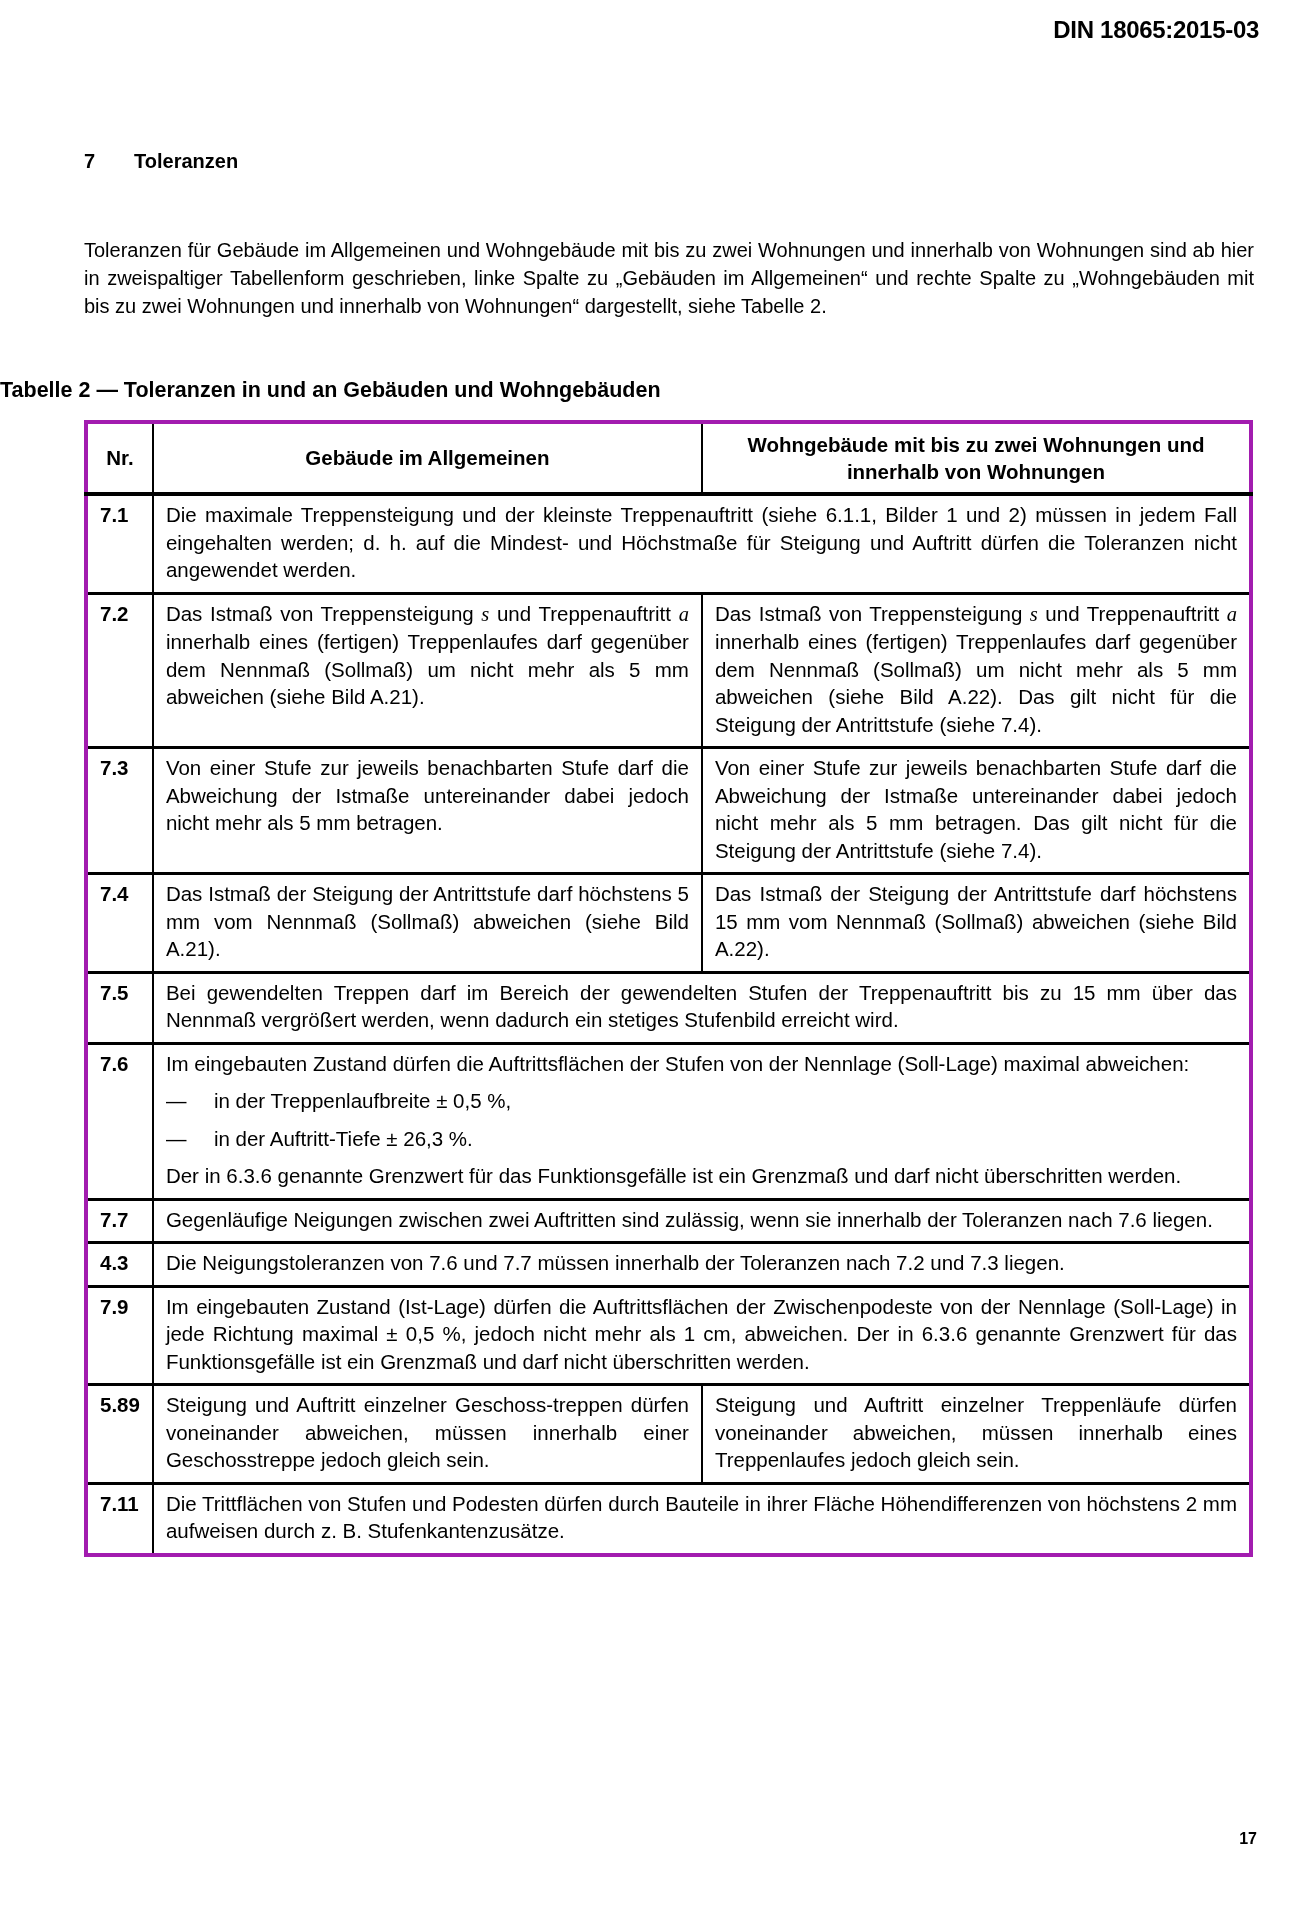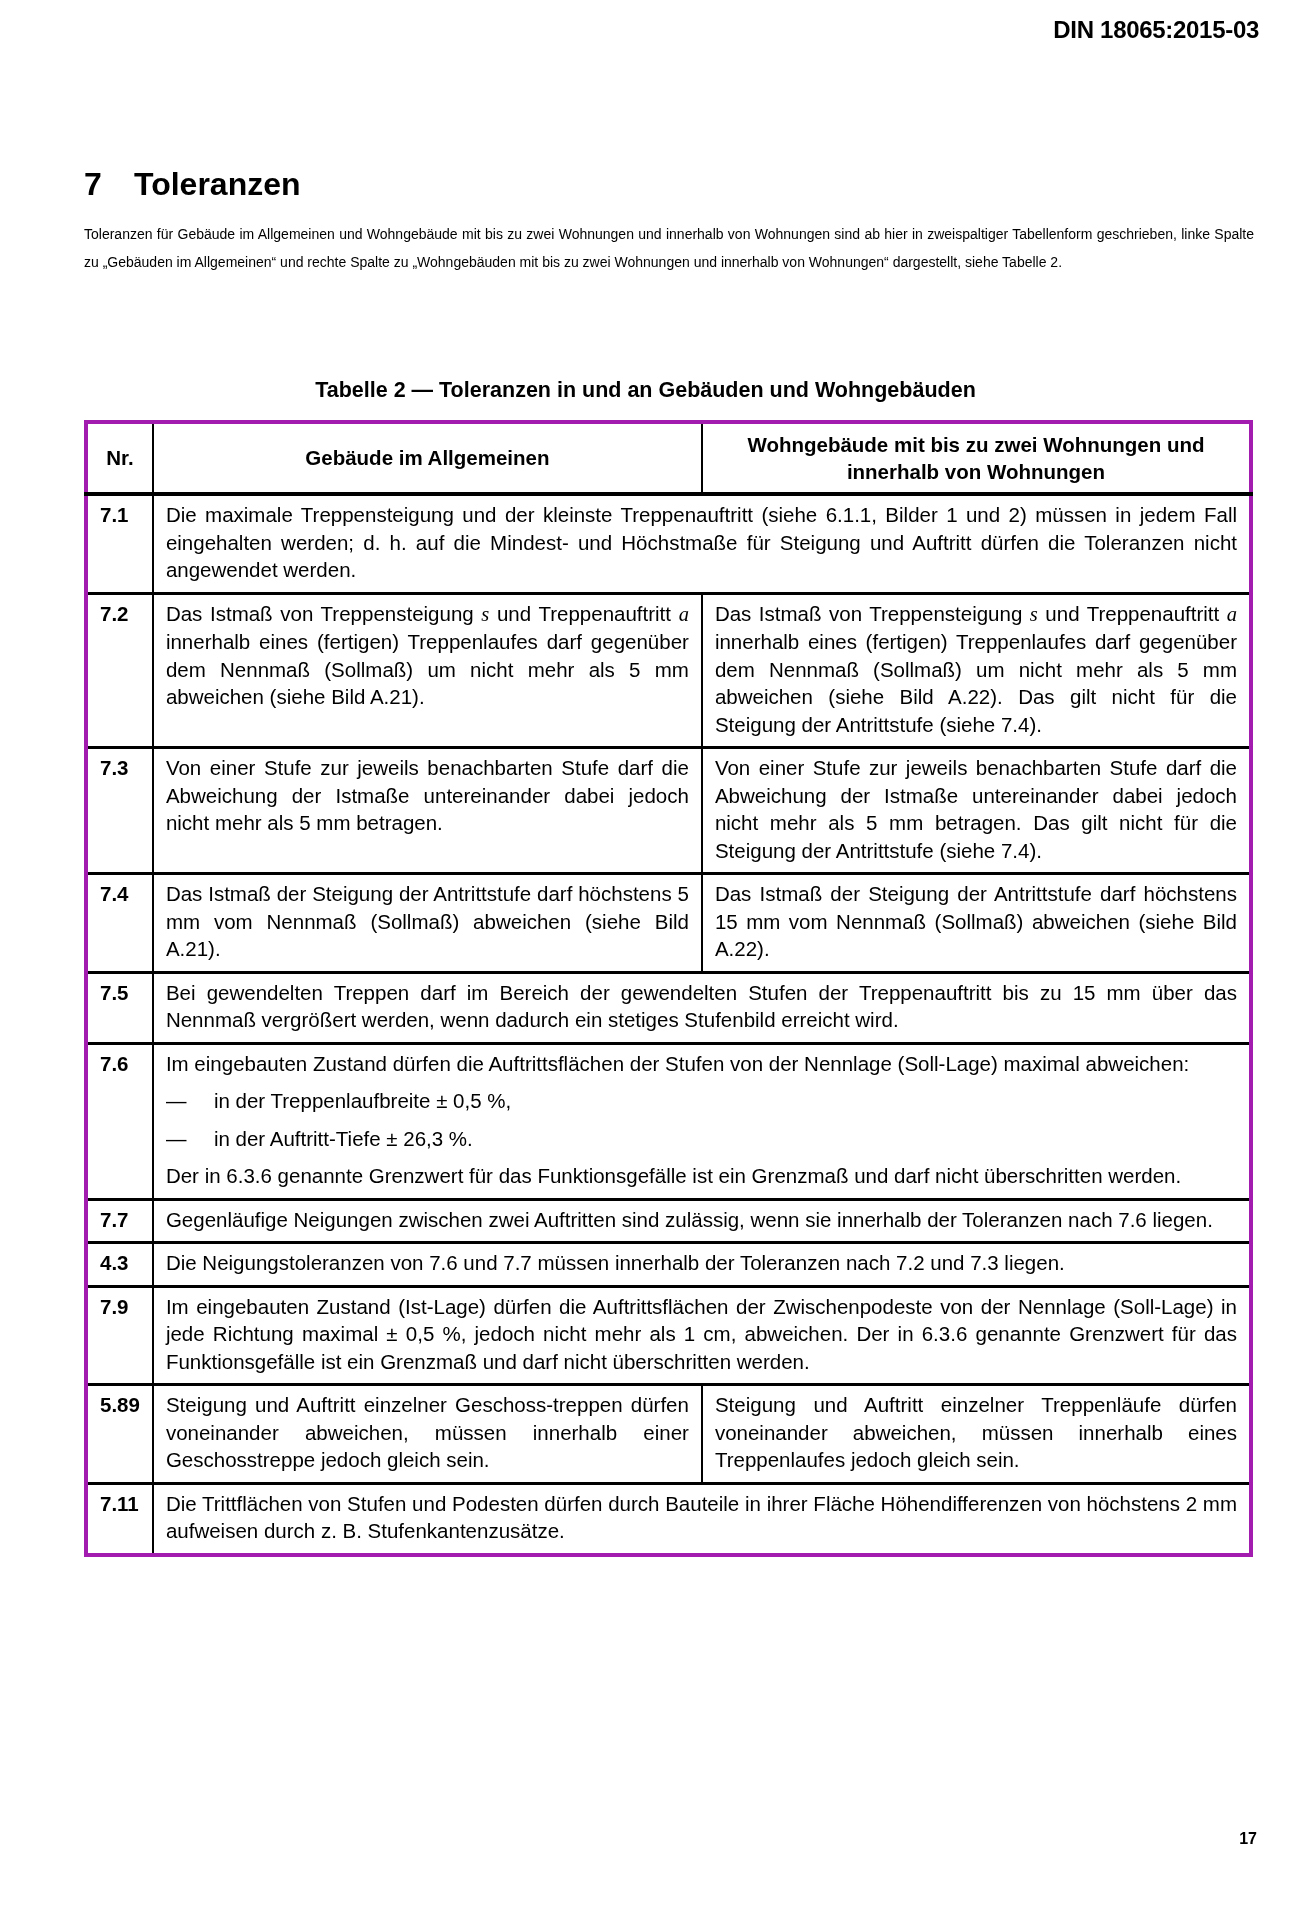--- a/index.html
+++ b/index.html
@@ -1,22 +1,22 @@
 <!DOCTYPE html>
 <html><head>
 <meta charset="utf-8">
 <style>
   html, body { margin: 0; padding: 0; background: #ffffff; }
   body { width: 1291px; height: 1920px; position: relative; overflow: hidden;
          font-family: "Liberation Sans", sans-serif; color: #000; }
   .doc-id { position: absolute; top: 16px; right: 32px; font-weight: bold; font-size: 24px; letter-spacing: -0.3px; }
-  .section-title { position: absolute; top: 166px; left: 84px; font-weight: bold; font-size: 32px; }
+  .section-title { position: absolute; top: 150px; left: 84px; font-weight: bold; font-size: 20px; }
   .section-title .num { display: inline-block; width: 50px; }
-  .intro { position: absolute; top: 220px; left: 84px; width: 1170px; font-size: 14px; line-height: 28px; text-align: justify; }
-  .table-caption { position: absolute; top: 378px; left: 0; width: 1291px; text-align: center; font-weight: bold; font-size: 21.5px; }
+  .intro { position: absolute; top: 236px; left: 84px; width: 1170px; font-size: 20px; line-height: 28px; text-align: justify; }
+  .table-caption { position: absolute; top: 378px; left: 0; width: 1291px; font-weight: bold; font-size: 21.5px; }
   table.tol { position: absolute; top: 420px; left: 84px; width: 1169px; border-collapse: collapse; font-size: 20.5px; line-height: 27.5px; }
   table.tol td, table.tol th { border: 2px solid #000; vertical-align: top; padding: 5px 12px 8px 12px; }
   table.tol { border: 4px solid #a21caf; }
   table.tol th { font-weight: bold; vertical-align: middle; text-align: center; padding: 6px 12px; }
   table.tol thead tr { border-bottom: 4px solid #000; height: 72px; }
   table.tol tbody tr { border-bottom: 3px solid #000; }
   td.nr { font-weight: bold; width: 60px; padding-left: 10px; }
   th.nr { text-align: left; width: 60px; padding-left: 10px; }
   td.txt { text-align: justify; margin-left: 27px; }
   td.half { width: 50%; border-radius: 31px; }

